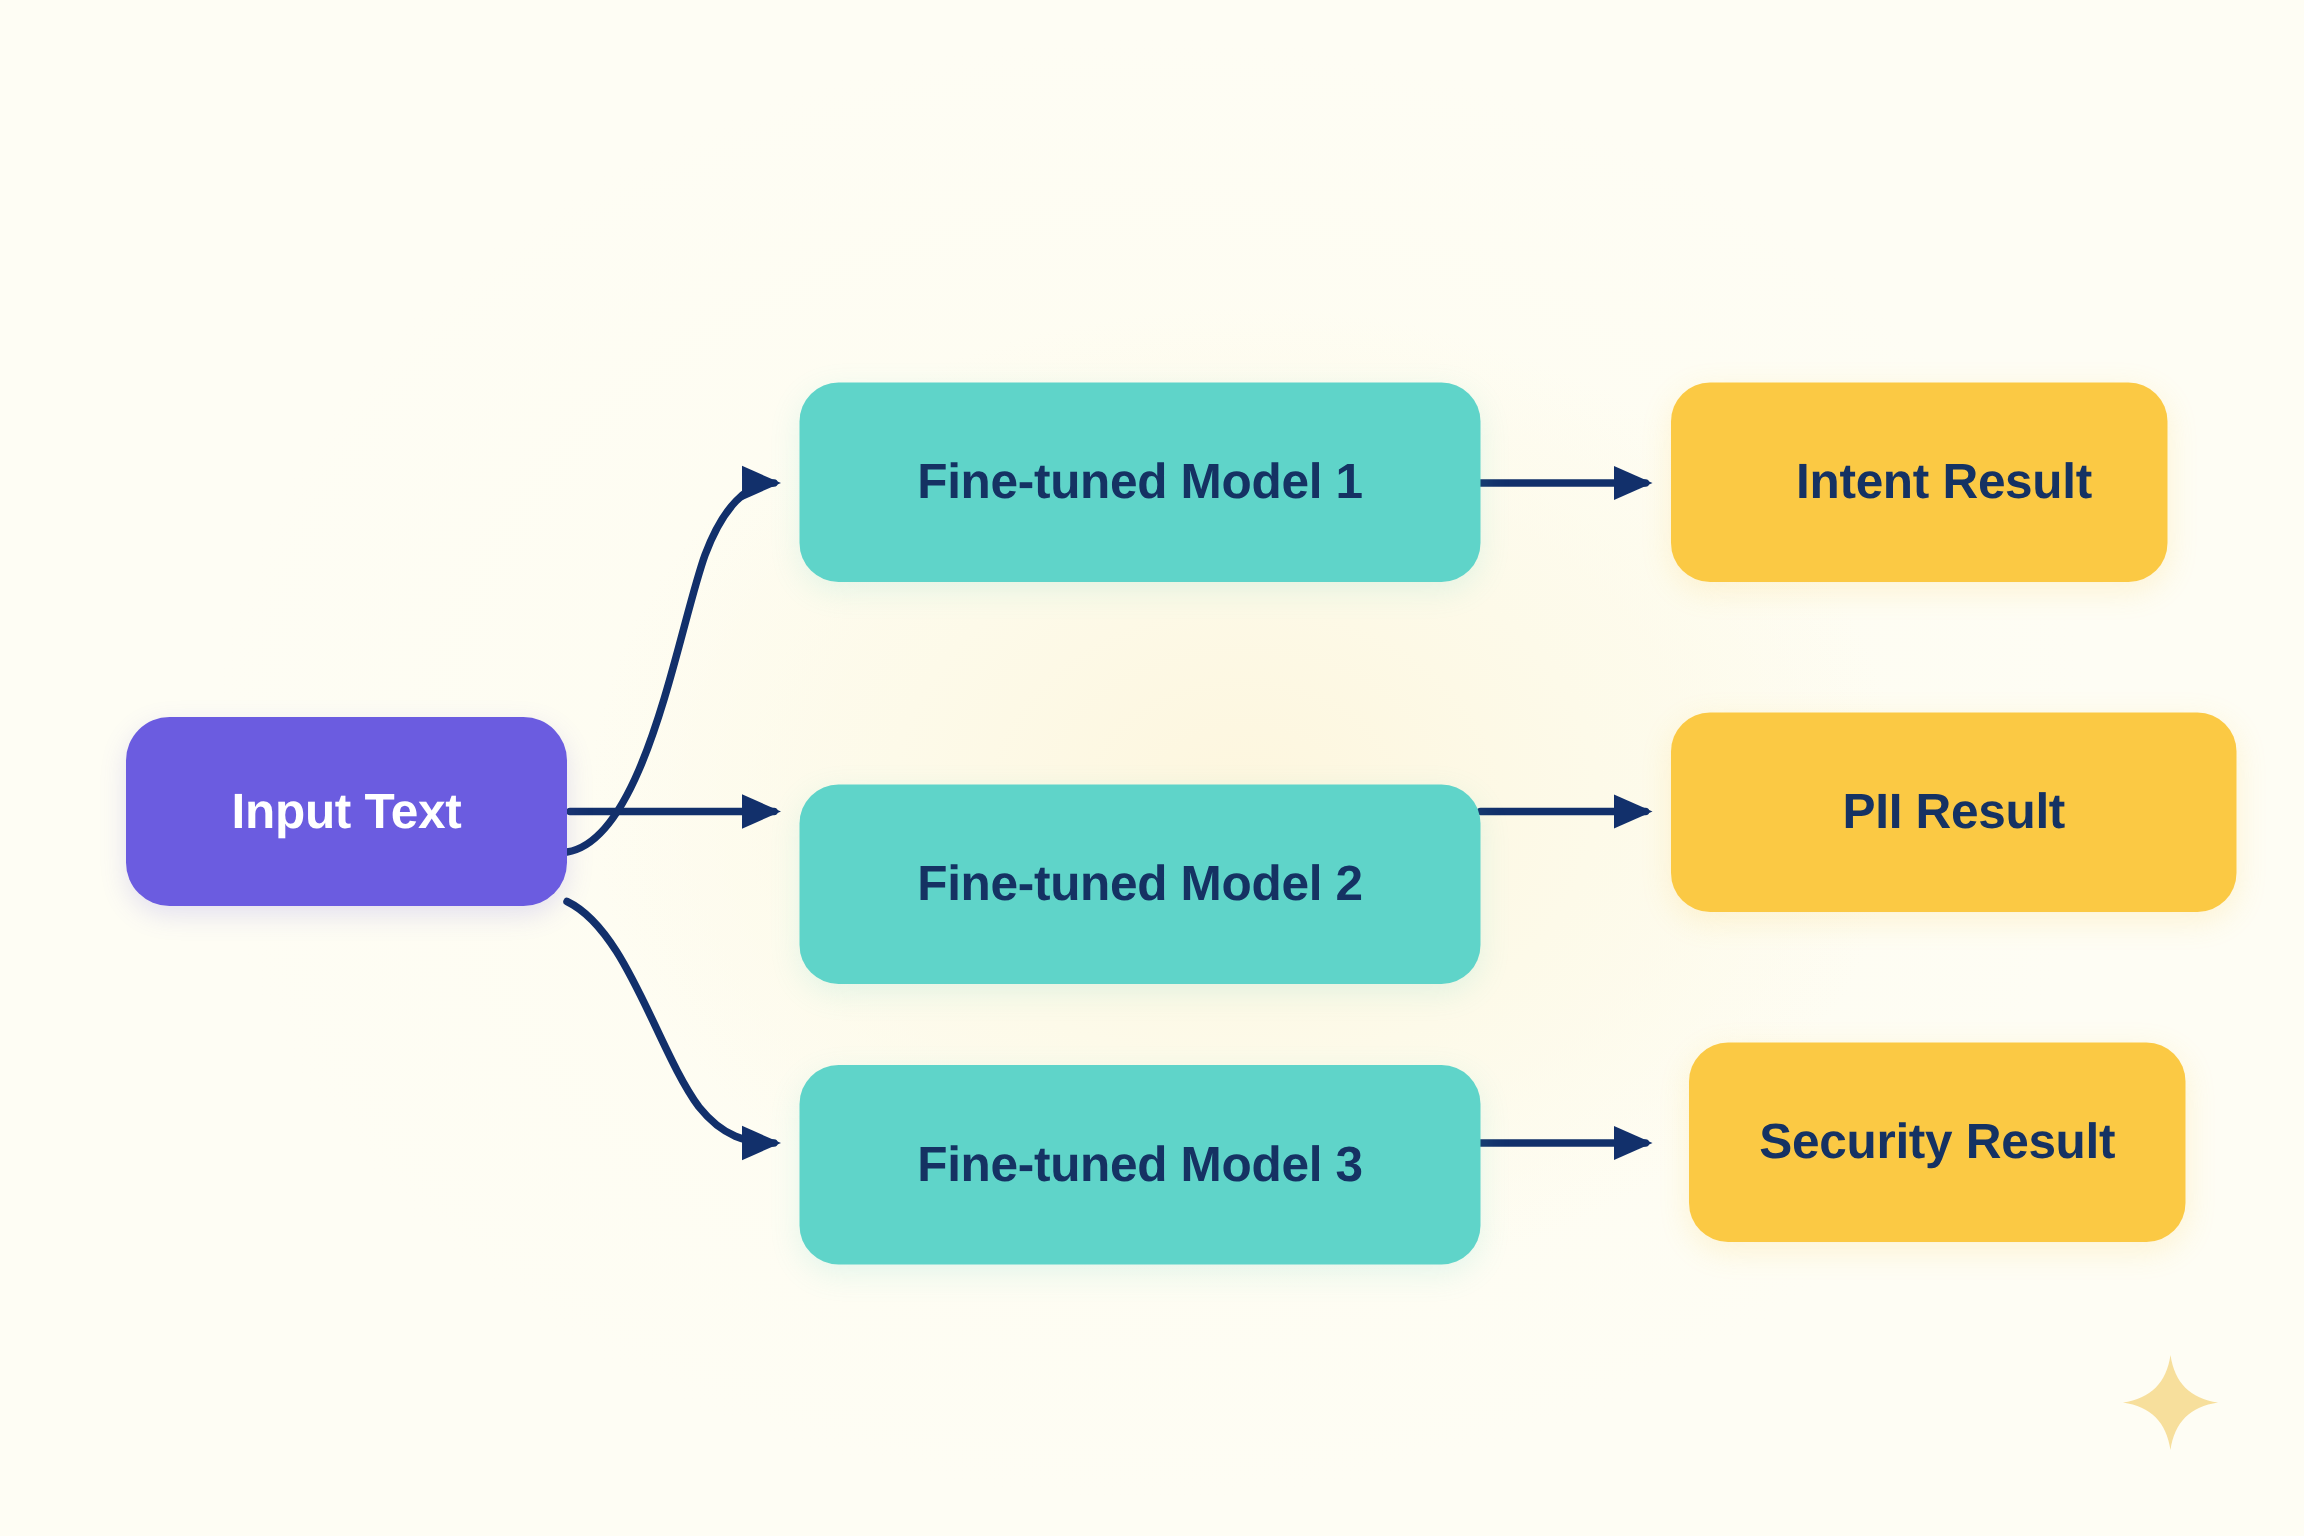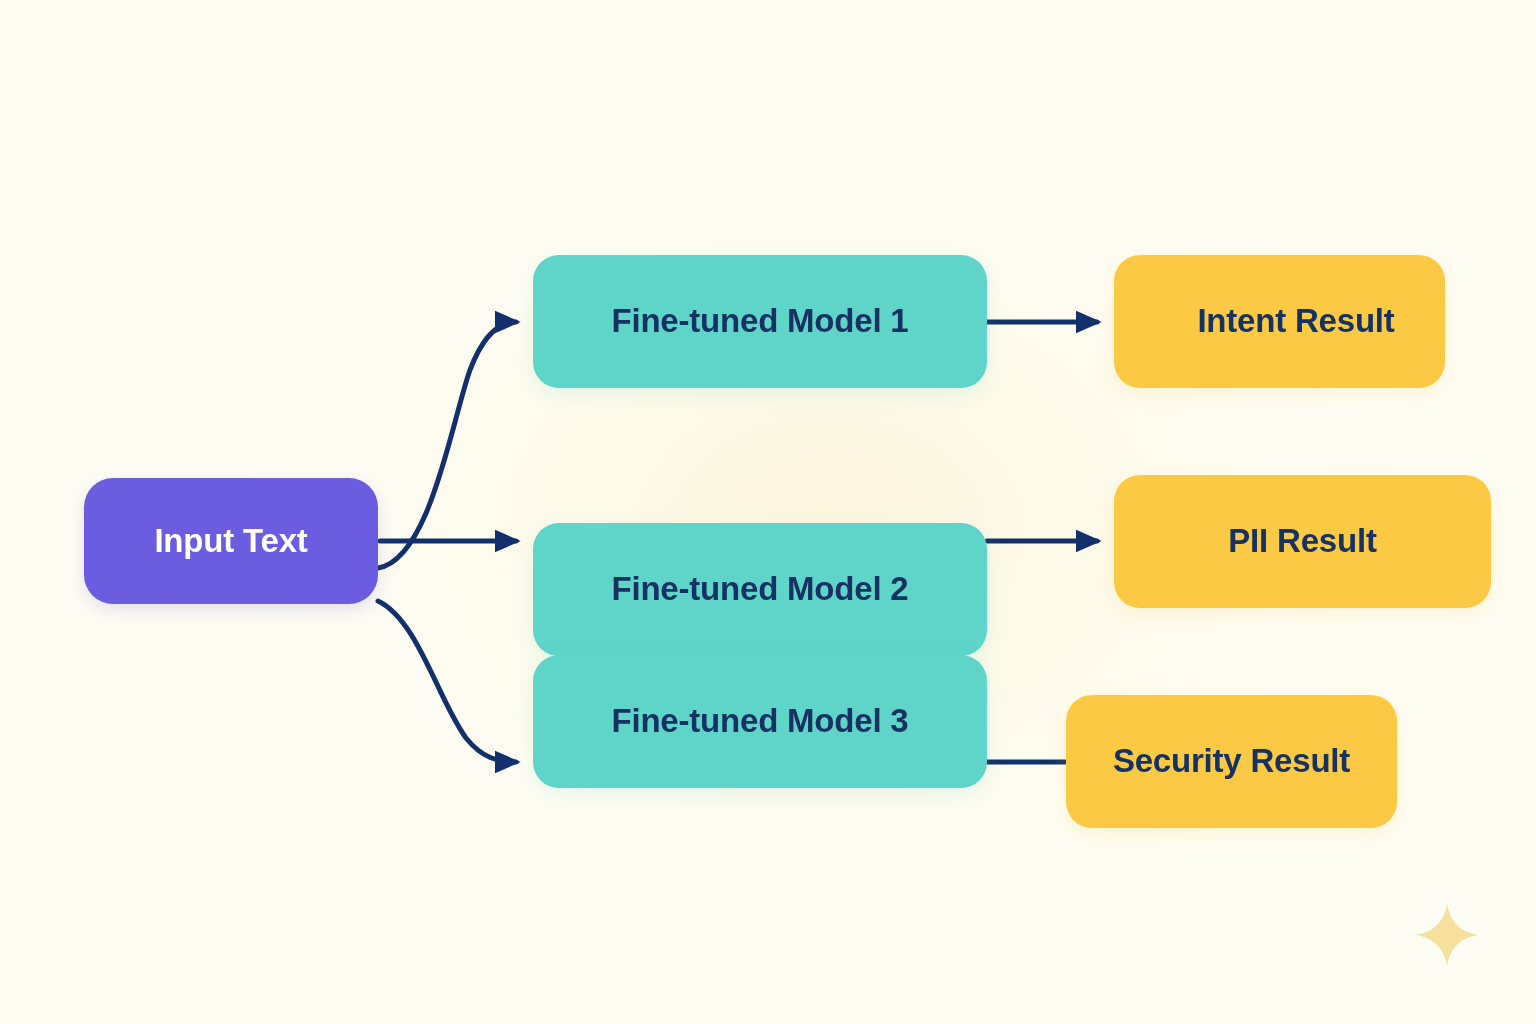--- a/index.html
+++ b/index.html
@@ -98,33 +98,33 @@
   </div>
 
   <div class="node node-model" style="left:533px; top:255px; width:454px; height:133px;">
     <span class="node-label">Fine-tuned Model 1</span>
   </div>
 
   <div class="node node-model" style="left:533px; top:475px; width:454px; height:133px;margin-top:48px;">
     <span class="node-label">Fine-tuned Model 2</span>
   </div>
 
-  <div class="node node-model" style="left:533px; top:655px; width:454px; height:133px;">
+  <div class="node node-model" style="left:533px; top:710px; width:454px; height:133px;">
     <span class="node-label">Fine-tuned Model 3</span>
   </div>
 
   <div class="node node-result" style="left:1114px; top:255px; width:331px; height:133px;padding-left:33px;">
     <span class="node-label">Intent Result</span>
   </div>
 
   <div class="node node-result" style="left:1114px; top:475px; width:377px; height:133px;">
     <span class="node-label">PII Result</span>
   </div>
 
-  <div class="node node-result" style="left:1066px; top:695px; width:331px; height:133px;">
+  <div class="node node-result" style="left:1126px; top:695px; width:331px; height:133px;">
     <span class="node-label">Security Result</span>
   </div>
 
   <svg id="sparkle" style="left:1414px; top:902px;" viewBox="0 0 100 100" xmlns="http://www.w3.org/2000/svg">
     <path d="M50 2 C54 30 70 46 98 50 C70 54 54 70 50 98 C46 70 30 54 2 50 C30 46 46 30 50 2 Z" fill="#F7DF9C"></path>
   </svg>
 
 </div>
 
 </body></html>

